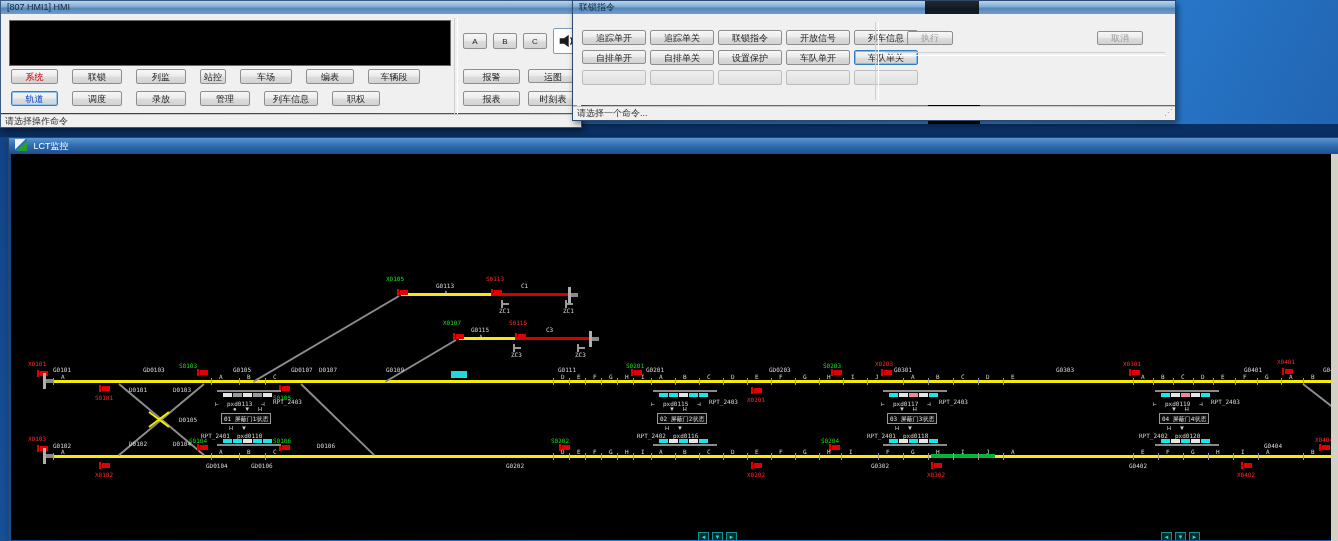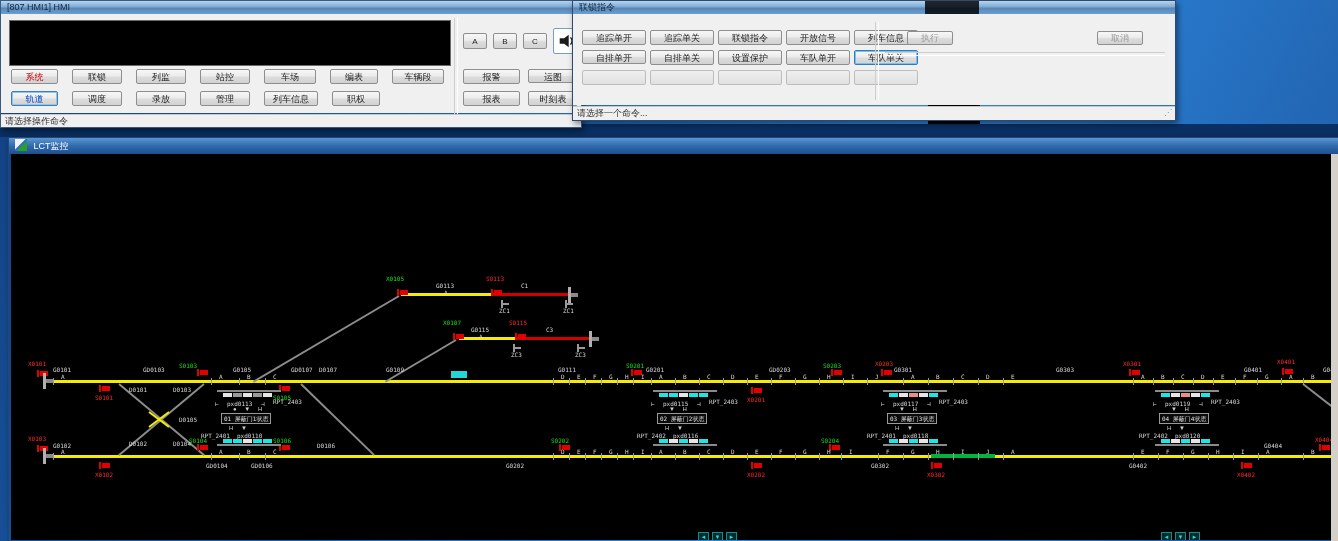--- a/index.html
+++ b/index.html
@@ -58,21 +58,21 @@
 
   <div class="win" id="main-win" style="left:0;top:0;width:580px;height:126px;">
     <div class="titlebar"><span>[807 HMI1] HMI</span></div>
     <div class="winbody" style="height:99px;">
       <div class="abs" style="left:8px;top:6px;width:440px;height:44px;background:#000;border:1px solid #6a6a6a;"></div>
       <div class="groove-v" style="left:453px;top:4px;height:96px;"></div>
       <div id="mw-row1" class="abs" style="left:10px;top:55px;display:flex;gap:14px;">
           <div class="btn red" style="width: 47px; height: 15px; line-height: 14px;"><span>系统</span></div>
           <div class="btn" style="width: 50px; height: 15px; line-height: 14px;"><span>联锁</span></div>
           <div class="btn" style="width: 50px; height: 15px; line-height: 14px;"><span>列监</span></div>
-          <div class="btn" style="width: 50px; height: 15px; line-height: 14px;"><span>站控</span></div>
+          <div class="btn" style="width: 26px; height: 15px; line-height: 14px;"><span>站控</span></div>
           <div class="btn" style="width: 52px; height: 15px; line-height: 14px;"><span>车场</span></div>
           <div class="btn" style="width: 48px; height: 15px; line-height: 14px;"><span>编表</span></div>
           <div class="btn" style="width: 52px; height: 15px; line-height: 14px;"><span>车辆段</span></div>
         </div>
       <div id="mw-row2" class="abs" style="left:10px;top:77px;display:flex;gap:14px;">
           <div class="btn blue" style="width: 47px; height: 15px; line-height: 14px;"><span>轨道</span></div>
           <div class="btn" style="width: 50px; height: 15px; line-height: 14px;"><span>调度</span></div>
           <div class="btn" style="width: 50px; height: 15px; line-height: 14px;"><span>录放</span></div>
           <div class="btn" style="width: 50px; height: 15px; line-height: 14px;"><span>管理</span></div>
           <div class="btn" style="width: 54px; height: 15px; line-height: 14px;"><span>列车信息</span></div>

